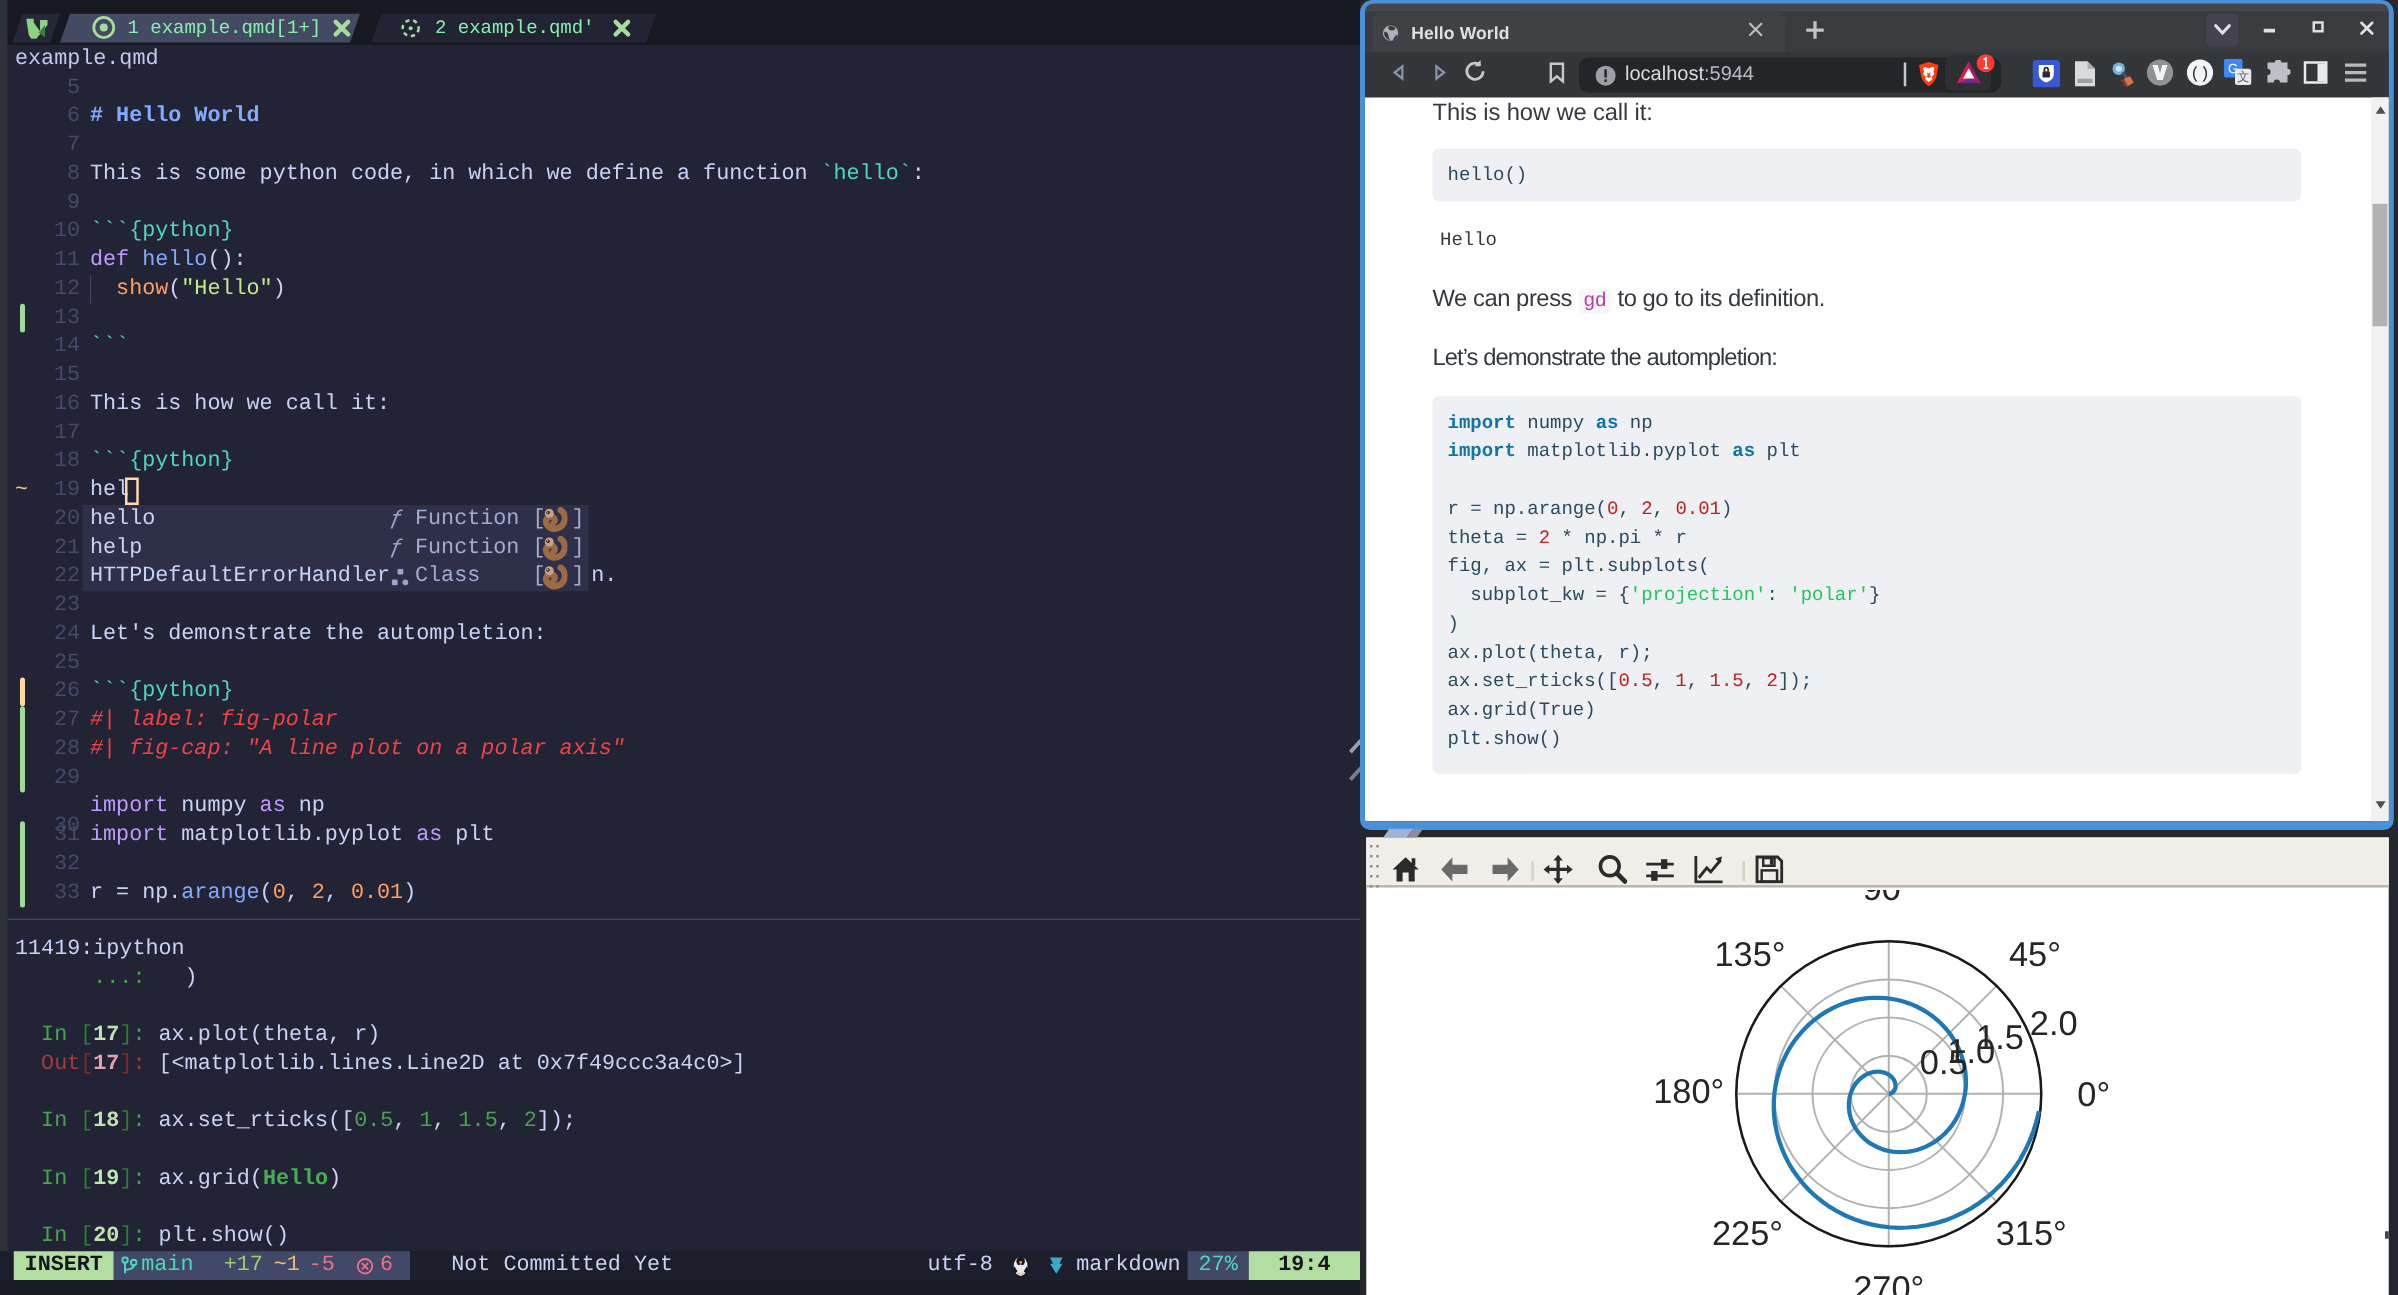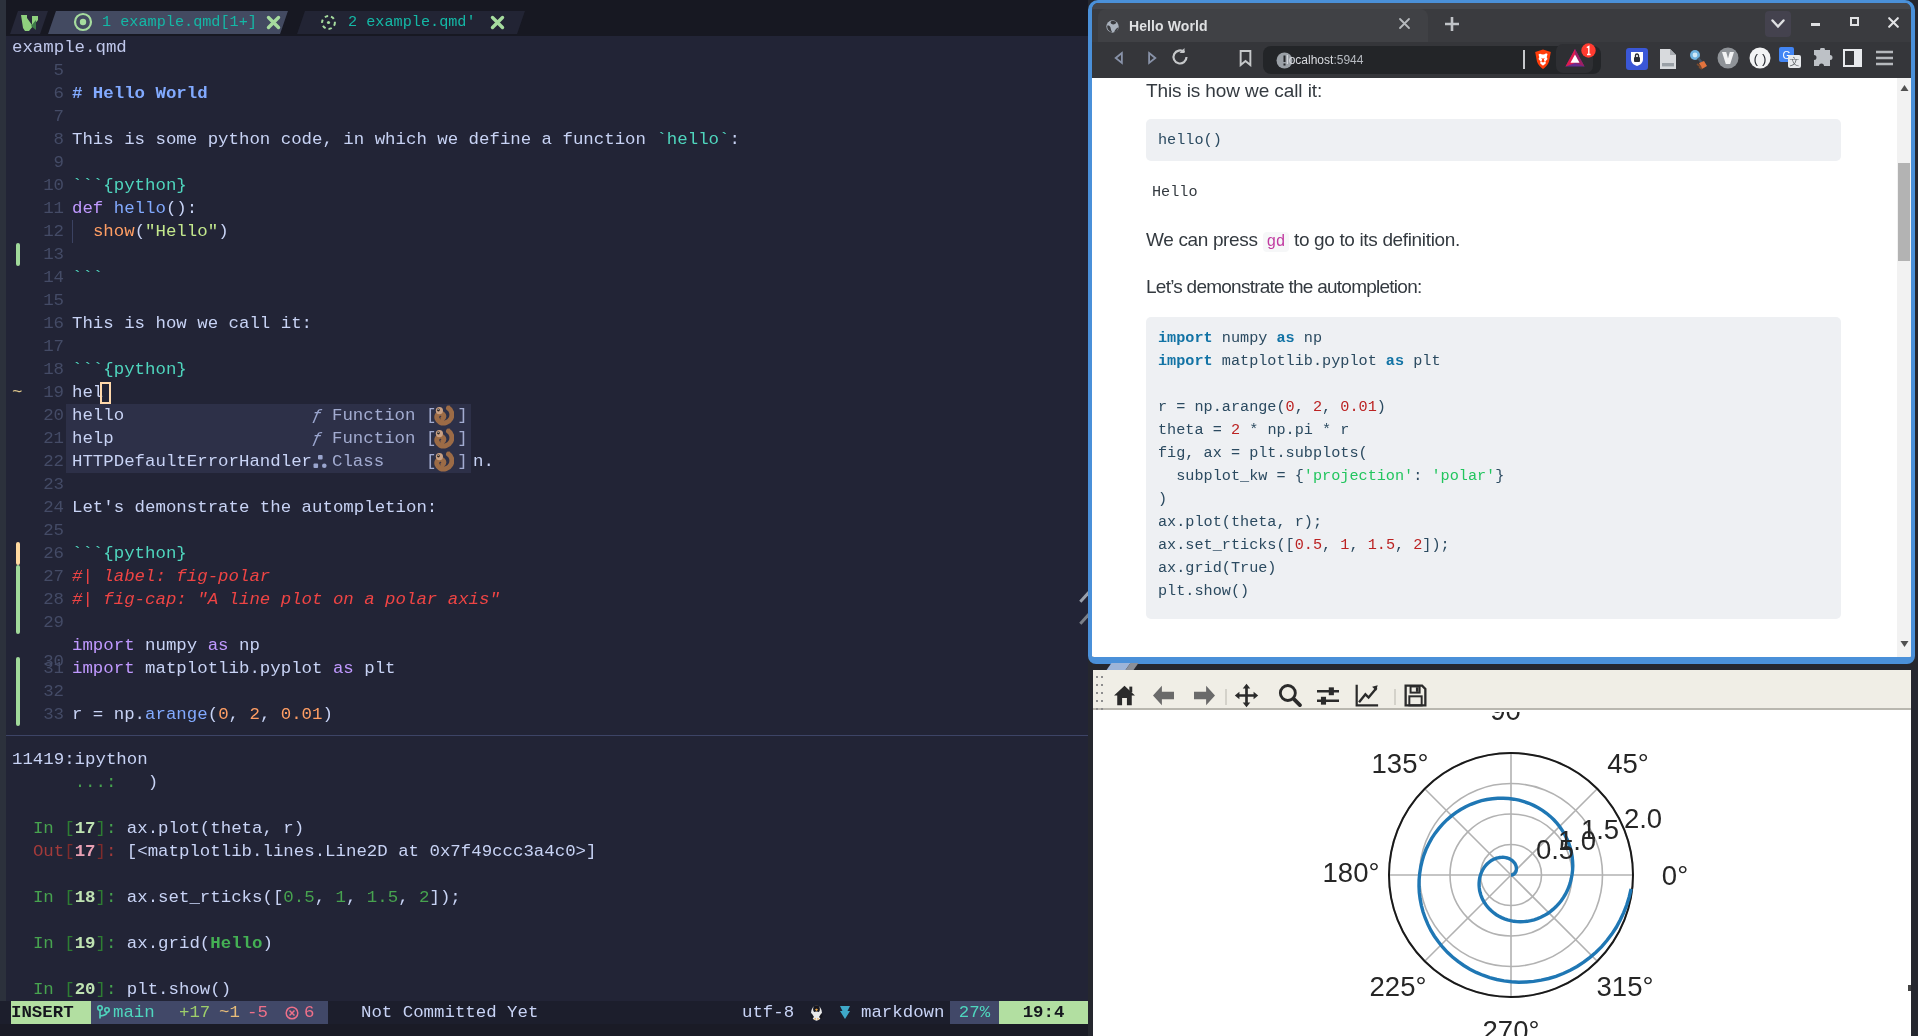--- a/index.html
+++ b/index.html
@@ -3,21 +3,21 @@
 *{margin:0;padding:0;box-sizing:border-box}
 html,body{width:1918px;height:1036px;overflow:hidden;background:#25272f}
 #screen{position:relative;width:1918px;height:1036px;font-family:"Liberation Sans",sans-serif}
 .a{position:absolute}
 
 #vim{position:absolute;left:0;top:0;width:1088px;height:1036px;background:#222436;overflow:hidden;
  font-family:"Liberation Mono",monospace;font-size:17.4px;line-height:23px;white-space:pre}
 #vim .ln{position:absolute;left:12px;width:52px;text-align:right;color:#444b66}
 #vim .bl{position:absolute;left:72px}
 #vim .tl{position:absolute;left:12px}
-.tgr{color:#14b8a6}
+.tgr{color:#86efac}
 .fg{color:#c8d3f5}.blu{color:#82aaff}.tea{color:#4fd6be}.pur{color:#c099ff}
 .ora{color:#ff9e64}.grn{color:#c3e88d}.com{color:#ef4444;font-style:italic}
 .ign{color:#47a34f}.igd{color:#2e7d32}.igb{color:#bfe3b2;font-weight:bold}
 .irn{color:#a23a3a}.irb{color:#e9a0b4;font-weight:bold}
 #tabline{position:absolute;left:0;top:0;width:1088px;height:36px;background:#171822}
 .tab{position:absolute;top:11px;height:23px;line-height:23px;white-space:pre}
 .tabtxt{position:absolute;top:11px;height:23px;line-height:23px;white-space:pre;font-size:15.2px}
 #leftstrip{position:absolute;left:0;top:0;width:6px;height:1001px;background:#2c313c}
 .gitbar{position:absolute;left:16px;width:4px;border-radius:2px}
 #popup{position:absolute;left:66px;top:404px;width:405px;height:69px;background:#2d3048}
@@ -163,21 +163,21 @@
 <div class="a fg" style="left:473px;top:450px">n.</div>
 <div id="vsep"></div>
 <div class="tl fg" style="top:748px">11419:ipython</div>
 <div class="tl fg" style="top:771px">      <span class="ign">...:</span>   )</div>
 <div class="tl fg" style="top:817px">  <span class="ign">In </span><span class="igd">[</span><span class="igb">17</span><span class="igd">]</span><span class="ign">:</span> ax.plot(theta, r)</div>
 <div class="tl fg" style="top:840px">  <span class="irn">Out</span><span style="color:#7e2b2b">[</span><span class="irb">17</span><span style="color:#7e2b2b">]</span><span class="irn">:</span> [&lt;matplotlib.lines.Line2D at 0x7f49ccc3a4c0&gt;]</div>
 <div class="tl fg" style="top:886px">  <span class="ign">In </span><span class="igd">[</span><span class="igb">18</span><span class="igd">]</span><span class="ign">:</span> ax.set_rticks([<span class="ign">0.5</span>, <span class="ign">1</span>, <span class="ign">1.5</span>, <span class="ign">2</span>]);</div>
 <div class="tl fg" style="top:932px">  <span class="ign">In </span><span class="igd">[</span><span class="igb">19</span><span class="igd">]</span><span class="ign">:</span> ax.grid(<span style="color:#44b054;font-weight:bold">Hello</span>)</div>
 <div class="tl fg" style="top:978px">  <span class="ign">In </span><span class="igd">[</span><span class="igb">20</span><span class="igd">]</span><span class="ign">:</span> plt.show()</div>
 <div id="stl">
-<div class="seg" style="left:11px;width:80px;background:#b2dfa1;color:#15161e;font-weight:bold;text-align:left">INSERT</div>
+<div class="seg" style="left:11px;width:80px;background:#b2dfa1;color:#15161e;font-weight:bold;text-align:center">INSERT</div>
 <div class="seg" style="left:91px;width:237px;background:#414868"></div>
 <svg class="a" style="left:97px;top:4px" width="13" height="16" viewBox="0 0 13 16">
           <circle cx="3" cy="3" r="2.2" fill="none" stroke="#4fd6be" stroke-width="1.6"></circle>
           <circle cx="10" cy="5" r="2.2" fill="none" stroke="#4fd6be" stroke-width="1.6"></circle>
           <path d="M3 5.2 V13.5 M10 7.2 C10 10 7 10.5 3 11" fill="none" stroke="#4fd6be" stroke-width="1.6"></path>
         </svg>
 <div class="seg" style="left:113px;color:#4fd6be">main</div>
 <div class="seg" style="left:179px;color:#9ece6a">+17</div>
 <div class="seg" style="left:219px;color:#e8bd79">~1</div>
 <div class="seg" style="left:247px;color:#ef7089">-5</div>
@@ -246,21 +246,21 @@
       </svg>
 <svg class="a" style="left:146px;top:46px" width="15" height="18" viewBox="0 0 17 20">
         <path d="M3 2 h11 v16 l-5.5-4.5 L3 18z" fill="none" stroke="#c6c8ca" stroke-width="2.2"></path>
       </svg>
 <div id="burl" style="left:171px;top:43px"></div>
 <svg class="a" style="left:184px;top:49px" width="17" height="17" viewBox="0 0 17 17">
         <circle cx="8.5" cy="8.5" r="8" fill="#9aa0a6"></circle>
         <rect x="7.5" y="3.5" width="2" height="6.5" fill="#232528"></rect>
         <rect x="7.5" y="11.5" width="2" height="2" fill="#232528"></rect>
       </svg>
-<div class="a" style="left:194px;top:43px;color:#dadce0;font-size:12px;line-height:28px">localhost<span style="color:#b6bac0">:5944</span></div>
+<div class="a" style="left:208px;top:43px;color:#dadce0;font-size:16px;line-height:28px">localhost<span style="color:#b6bac0">:5944</span></div>
 <div class="a" style="left:431px;top:47px;width:2px;height:19px;background:#c6c8cb"></div>
 <svg class="a" style="left:442px;top:46px" width="18" height="21" viewBox="0 0 18 21">
         <path d="M9 0.5 L16.8 3 L15 12.5 C14 16 11 18.5 9 20 C7 18.5 4 16 3 12.5 L1.2 3 Z" fill="#ff3d0a"></path>
         <path d="M4.5 5.5 c1-1.2 2.5-1 3-.2 l1.5 .2 1.5-.2 c.5-.8 2-1 3-.2 l-.8 3.2 .8 1.8 -2.2 2.4 .6 1.4 c-1 1.4-2 2-2.9 2.6 -.9-.6-1.9-1.2-2.9-2.6 l.6-1.4 -2.2-2.4 .8-1.8 z" fill="#fff"></path>
         <path d="M7.2 8.8 l1.8 .9 1.8-.9 -1 2 1 1.6 -1.8 1 -1.8-1 1-1.6z" fill="#ff3d0a"></path>
       </svg>
 <div class="a" style="left:464px;top:41px;width:37px;height:29px;background:#2e2f33;border-radius:7px"></div>
 <svg class="a" style="left:472px;top:45px" width="22" height="20" viewBox="0 0 22 20">
         <path d="M11 1 L1.5 18.5 H20.5 Z" fill="#662d91"></path>
         <path d="M11 1 L1.5 18.5 L11 15 Z" fill="#e11b4c"></path>

